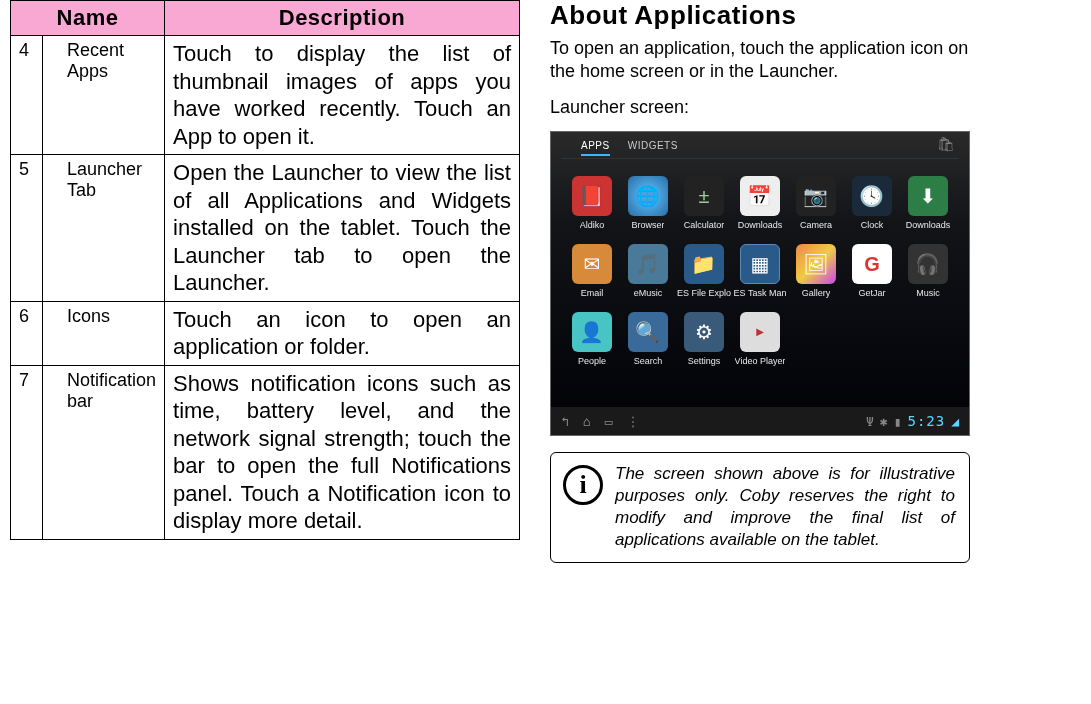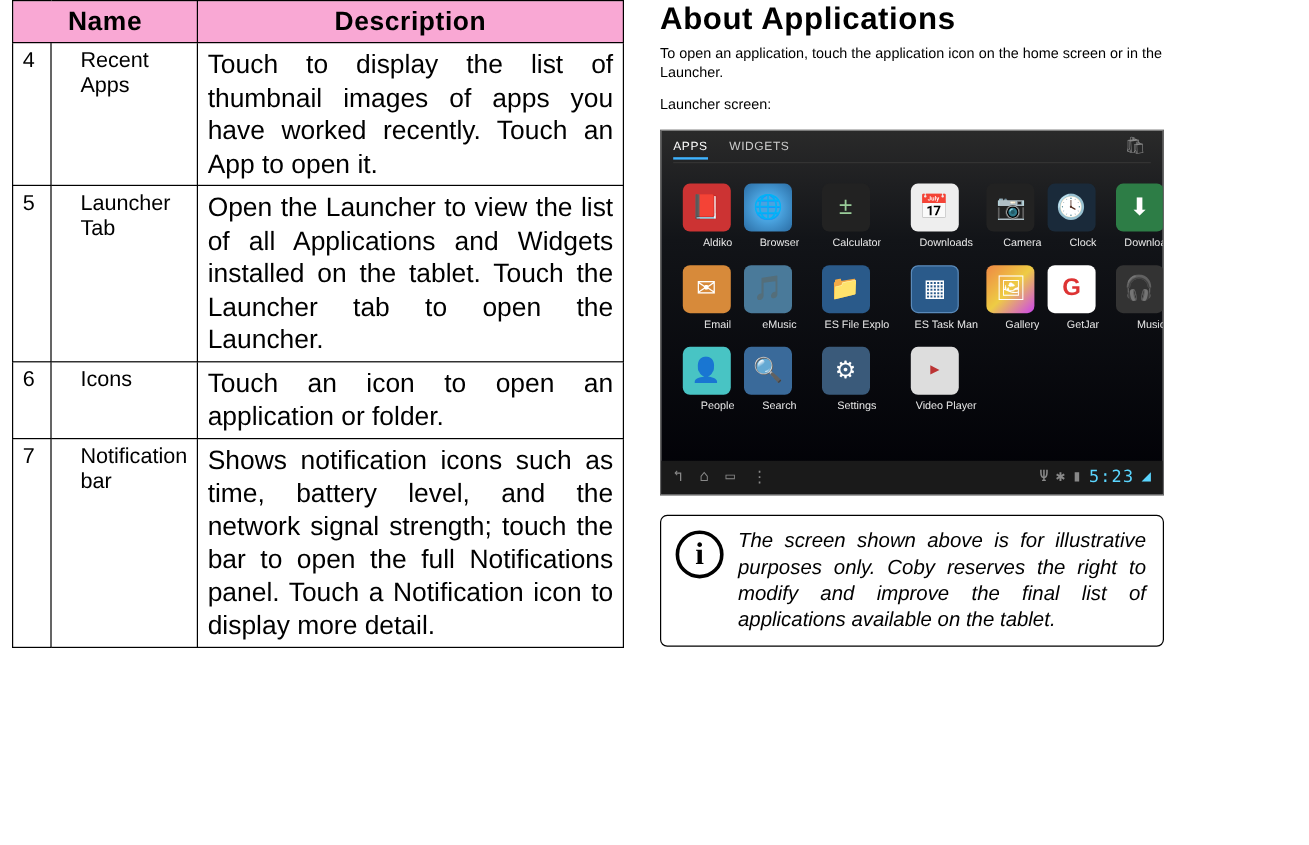--- a/index.html
+++ b/index.html
@@ -62,39 +62,39 @@
     }
     
     h1.heading {
       font-family: "Arial Black", Arial, sans-serif;
       font-weight: 900;
       font-size: 26px;
       letter-spacing: 0.5px;
       margin-bottom: 6px;
     }
     p.body {
-      font-size: 12px;
+      font-size: 18px;
       line-height: 1.3;
       margin-bottom: 12px;
     }
     
     .launcher {
       width: 100%;
       height: 305px;
       background: linear-gradient(180deg, #2a2a2a 0%, #121418 30%, #000005 100%);
       border: 1px solid #666;
       position: relative;
       overflow: hidden;
       font-family: Arial, sans-serif;
       margin-bottom: 16px;
     }
     .launcher-tabs {
       position: absolute;
       top: 8px;
-      left: 10px;
+      left: 30px;
       display: flex;
       gap: 18px;
       font-size: 10px;
       color: #ccc;
       letter-spacing: 0.5px;
     }
     .launcher-tabs .active {
       color: #fff;
       border-bottom: 2px solid #3fb3ff;
       padding-bottom: 3px;
@@ -145,21 +145,20 @@
       background: #333;
     }
     .app-label {
       color: #e8e8e8;
       font-size: 9px;
       text-align: right;
       white-space: nowrap;
       overflow: hidden;
       max-width: 60px;
       text-overflow: ellipsis;
-      margin-left: 19px;
     }
     .launcher-navbar {
       position: absolute;
       bottom: 0;
       left: 0;
       right: 0;
       height: 28px;
       background: #1a1a1a;
       display: flex;
       align-items: center;

